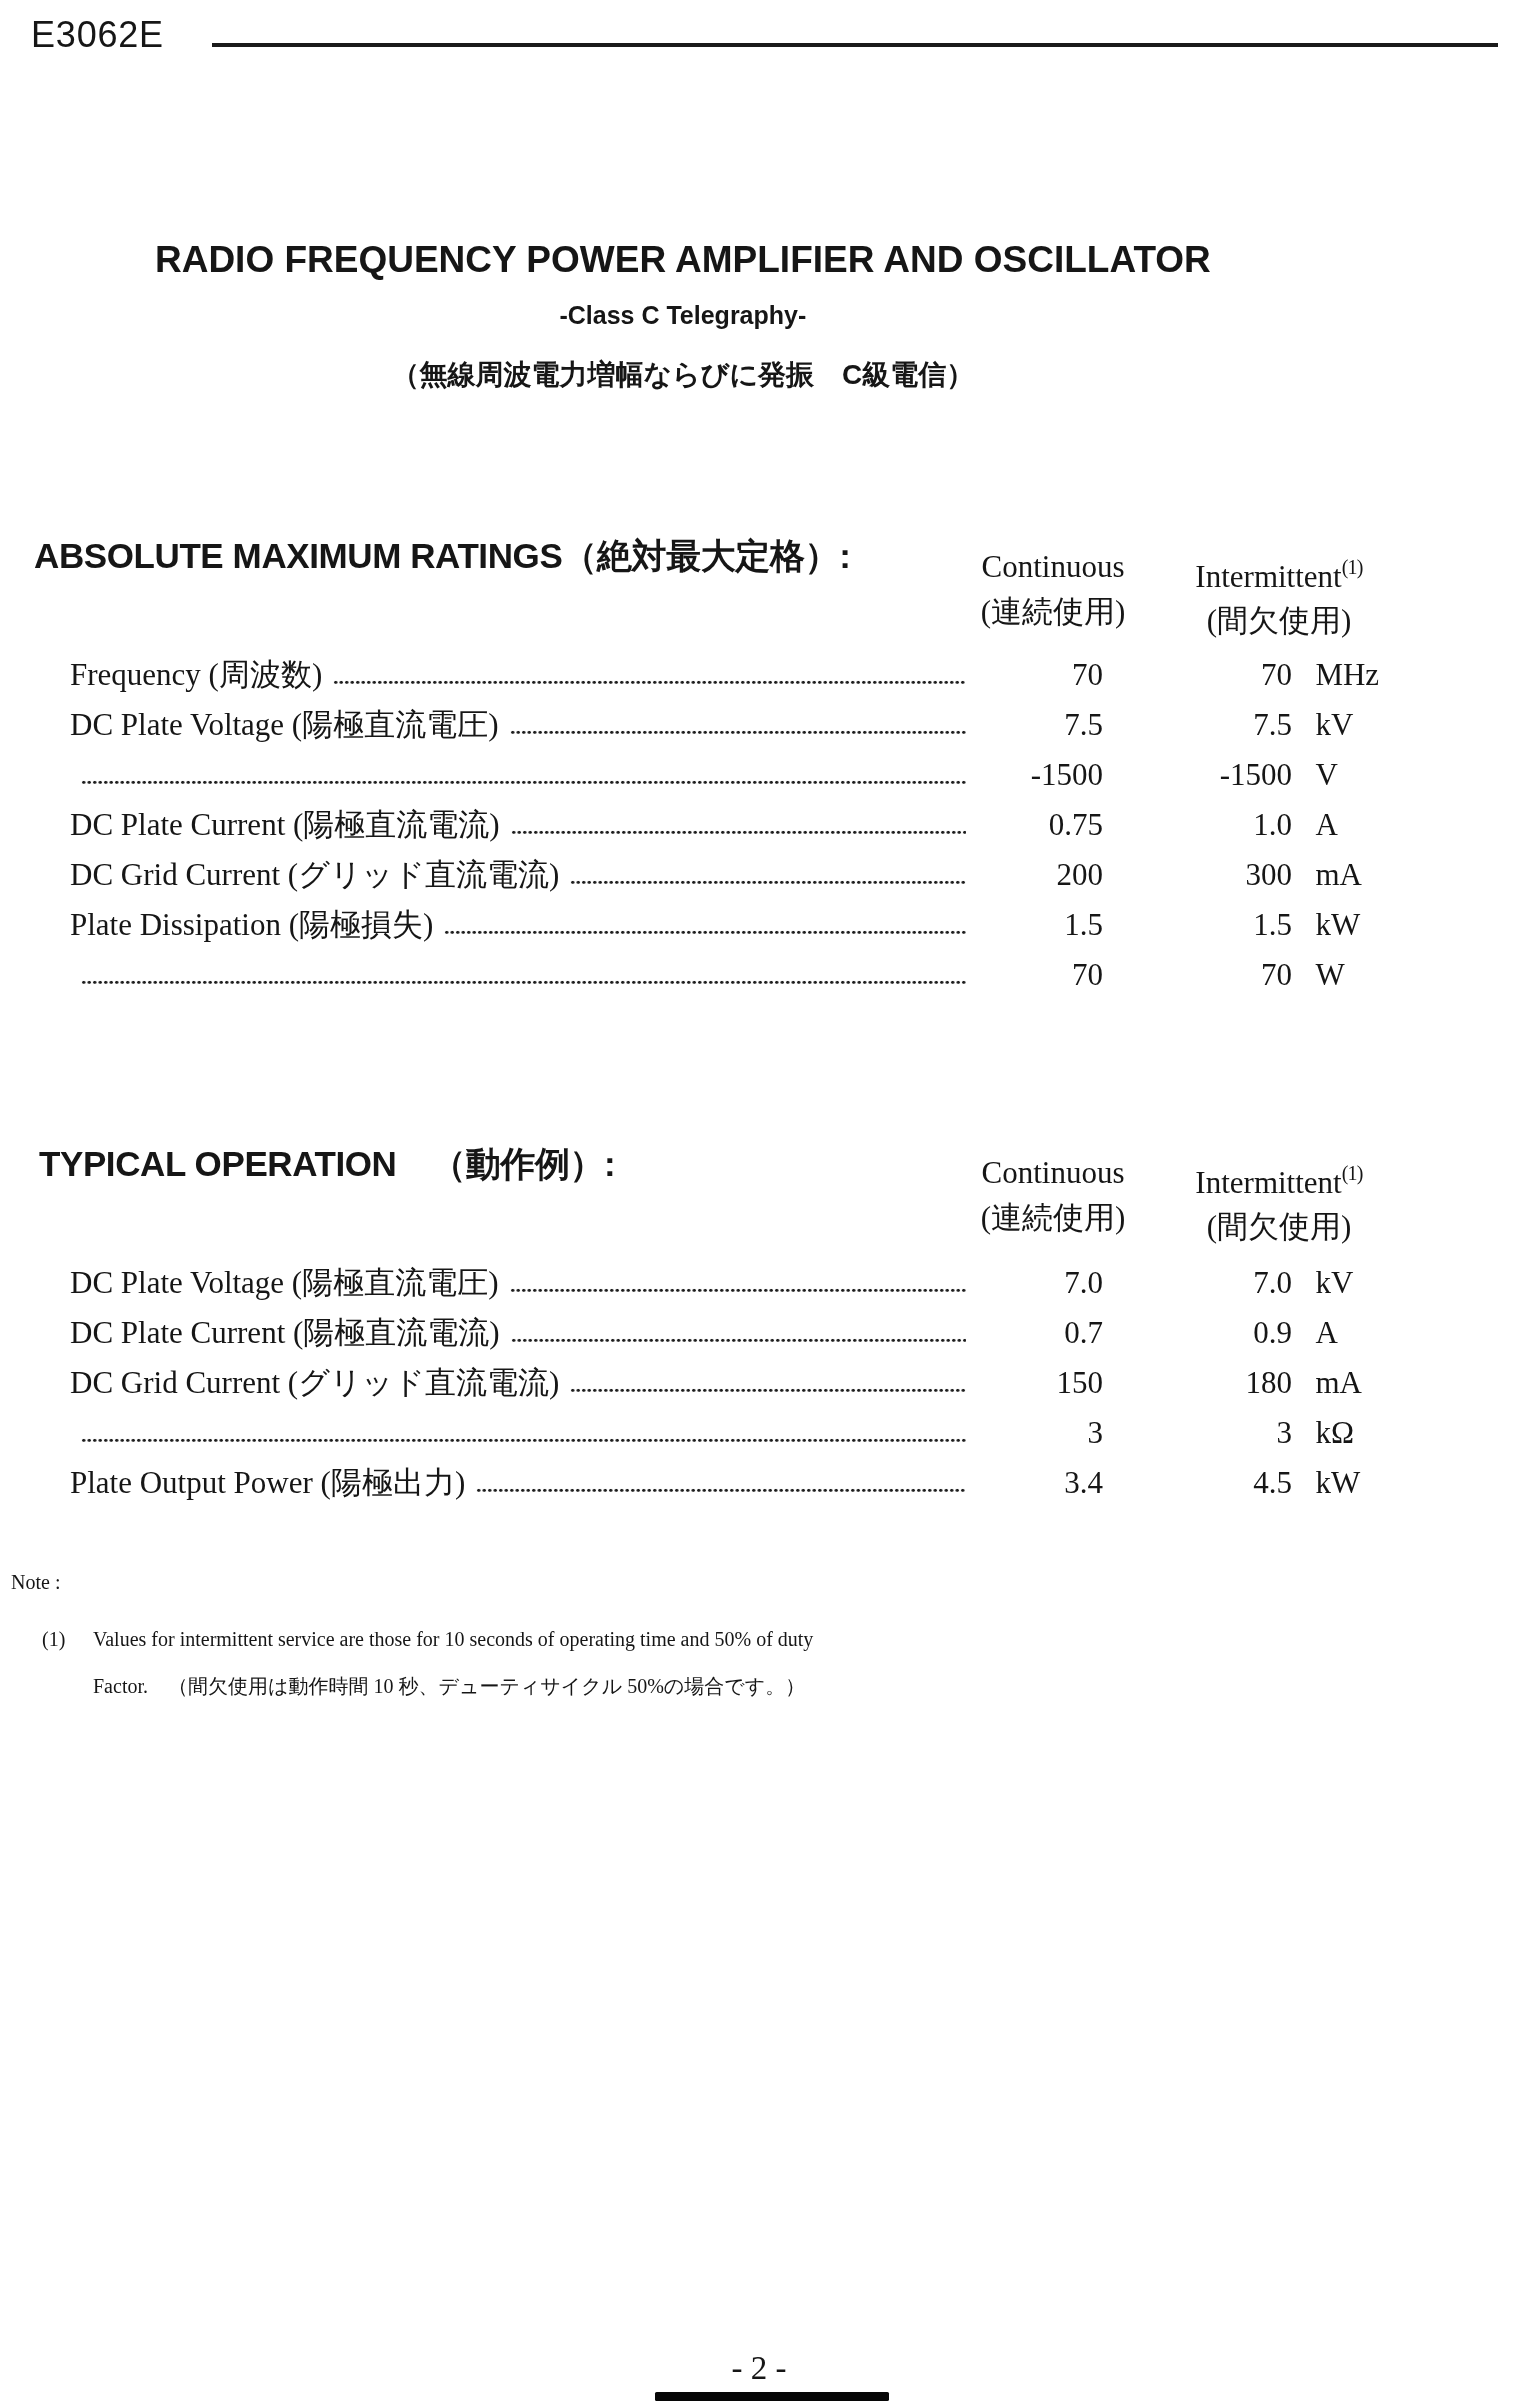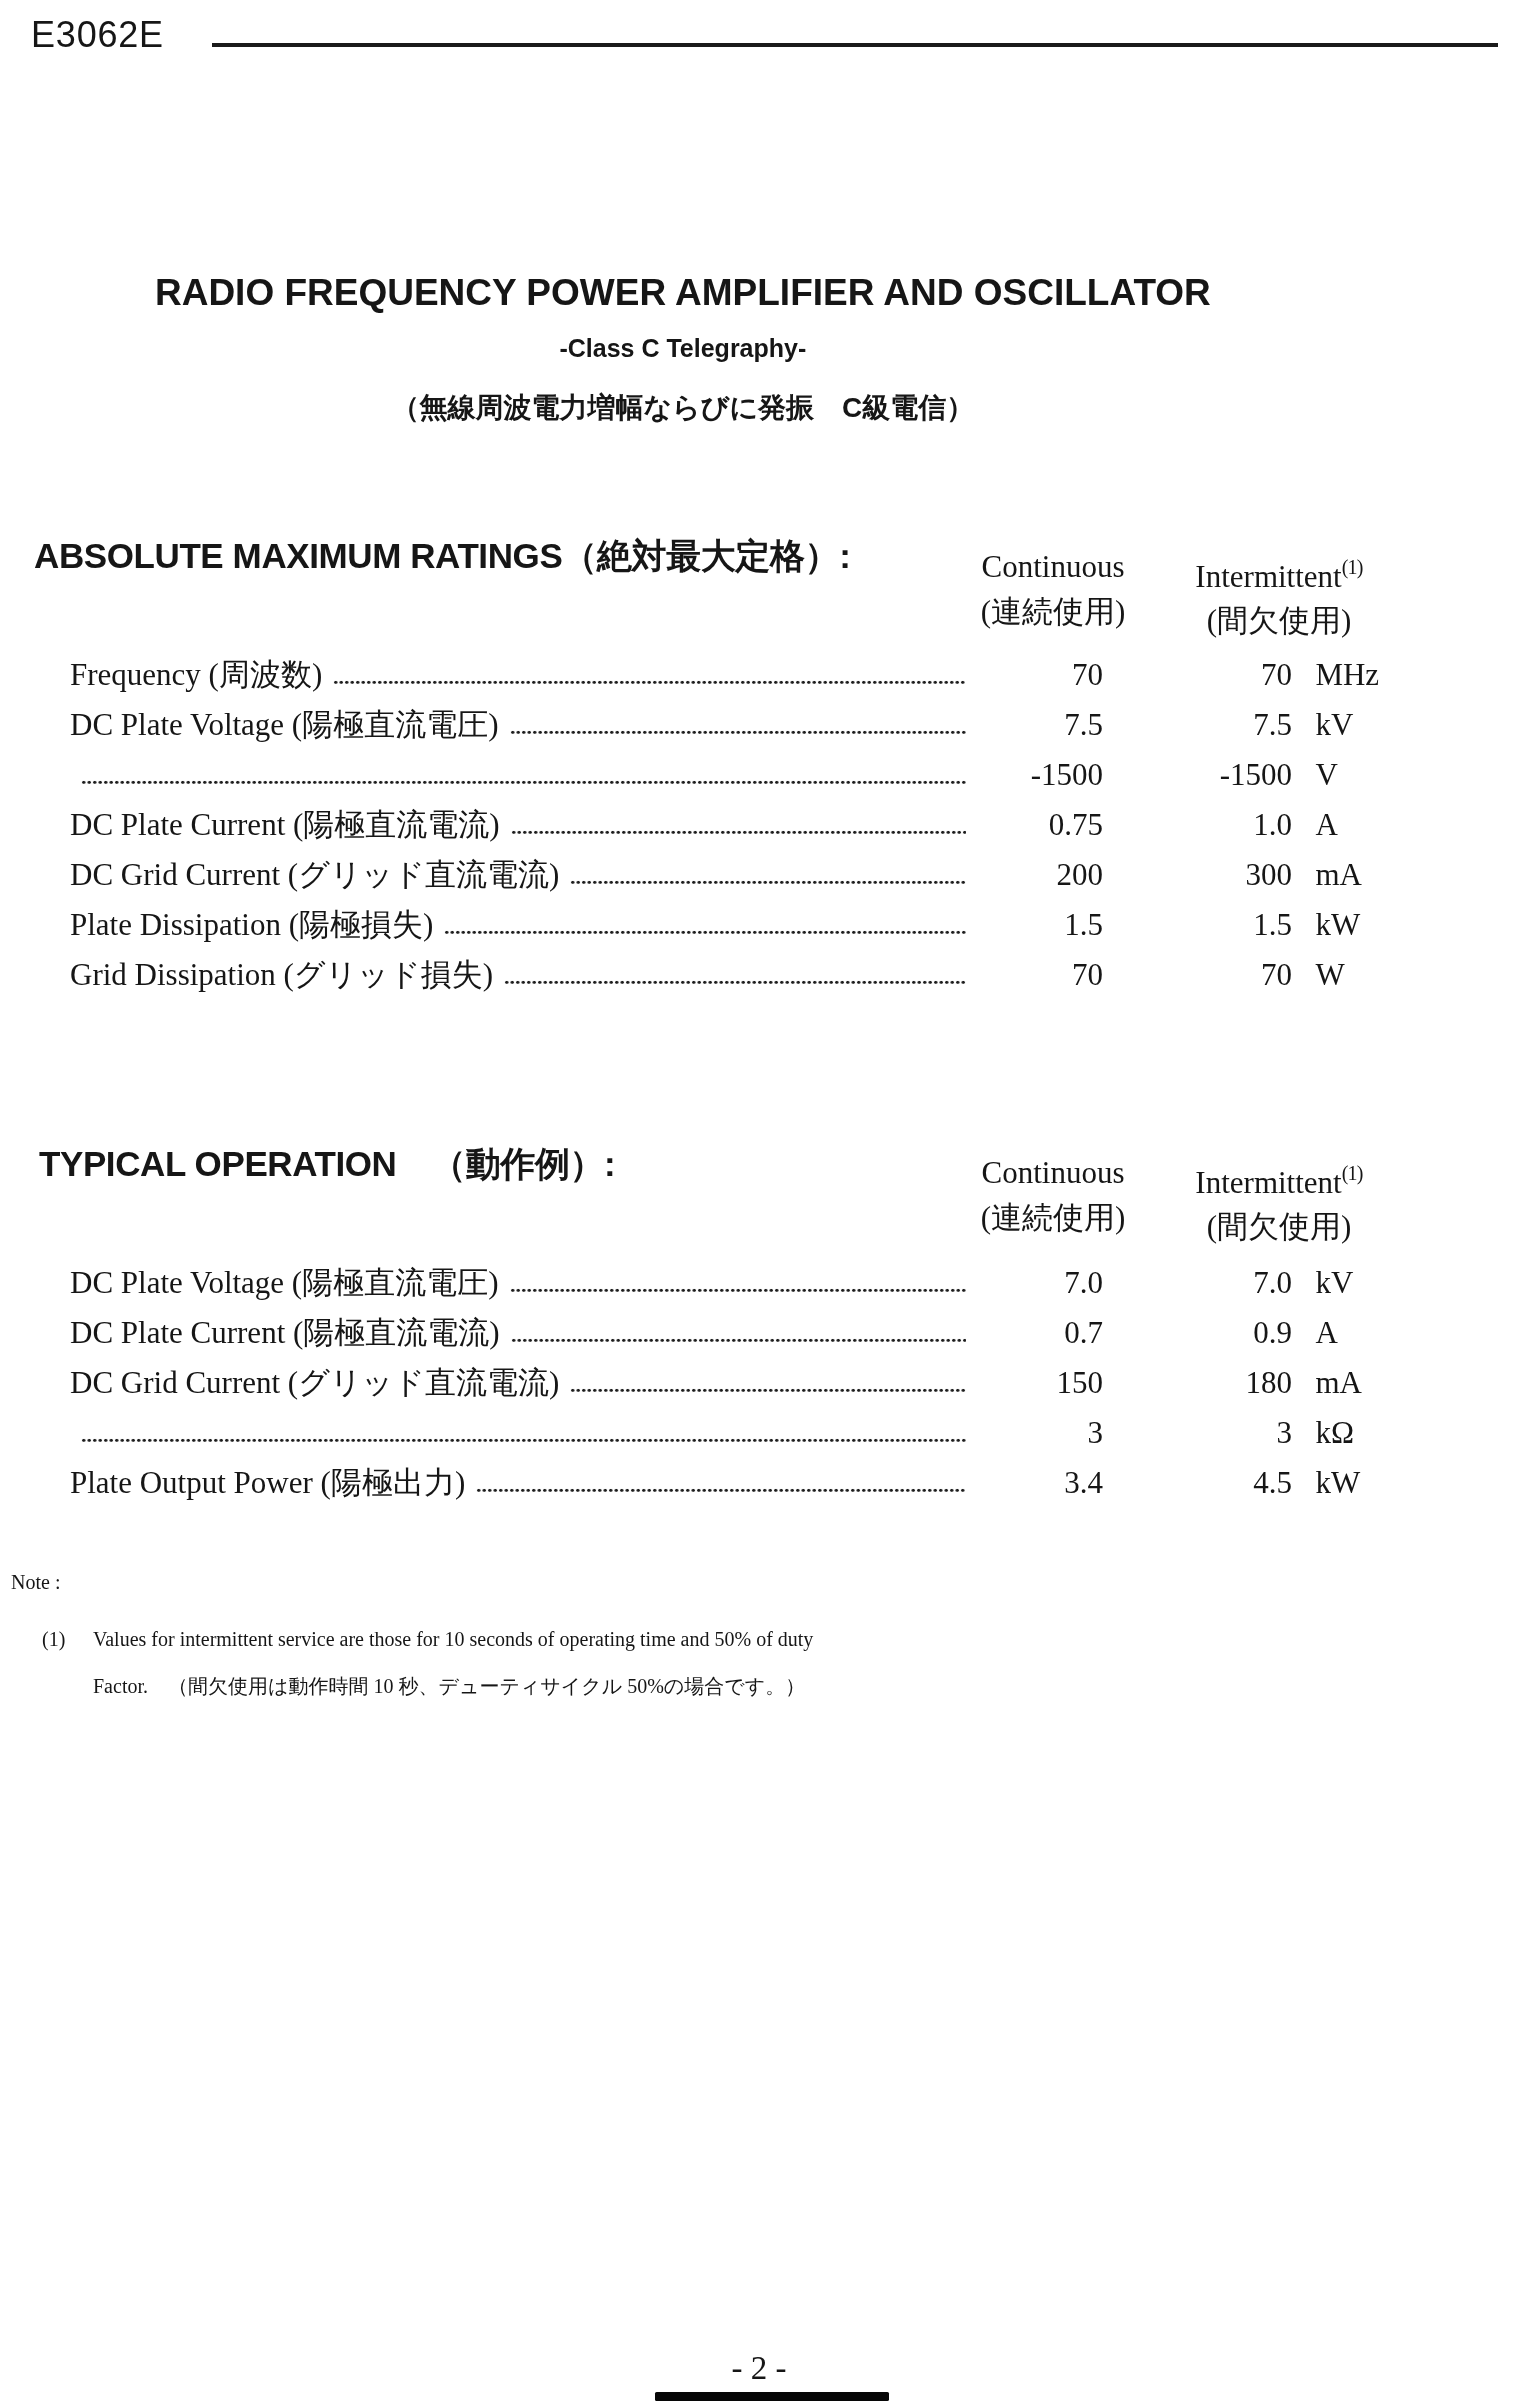--- a/index.html
+++ b/index.html
@@ -36,21 +36,21 @@
   }
 
   
   .title-block {
     position: absolute;
     top: 239px; left: 23.4px; width: 1319px;
     text-align: center;
     font-family: "Liberation Sans", sans-serif;
     font-weight: bold;
   }
-  .title-1 { font-size: 37px; line-height: 42px; letter-spacing: 0px; margin-top: 33px; }
+  .title-1 { font-size: 37px; line-height: 42px; letter-spacing: 0px; }
   .title-2 { font-size: 25px; line-height: 36px; margin-top: 15.6px; }
   .title-3 { font-size: 28px; line-height: 41px; margin-top: 21px; }
 
   
   .section-heading {
     position: absolute;
     font-family: "Liberation Sans", sans-serif;
     font-weight: bold;
     font-size: 35px;
     letter-spacing: -0.4px;
@@ -199,21 +199,20 @@
         <span class="v-unit">mA</span>
       </div>
       <div class="trow">
         <span class="tlabel">Plate Dissipation (陽極損失)</span>
         <span class="leader"></span>
         <span class="v-cont">1.5</span>
         <span class="v-inter">1.5</span>
         <span class="v-unit">kW</span>
       </div>
       <div class="trow">
-        <span class="tlabel">Grid Dissipation (グリッド損失)</span>
         <span class="leader"></span>
         <span class="v-cont">70</span>
         <span class="v-inter">70</span>
         <span class="v-unit">W</span>
       </div>
     </div>
 
   <div class="section-heading" id="typ-heading">TYPICAL OPERATION　（動作例）:</div>
 
   <div class="col-headers" id="headers-2">

